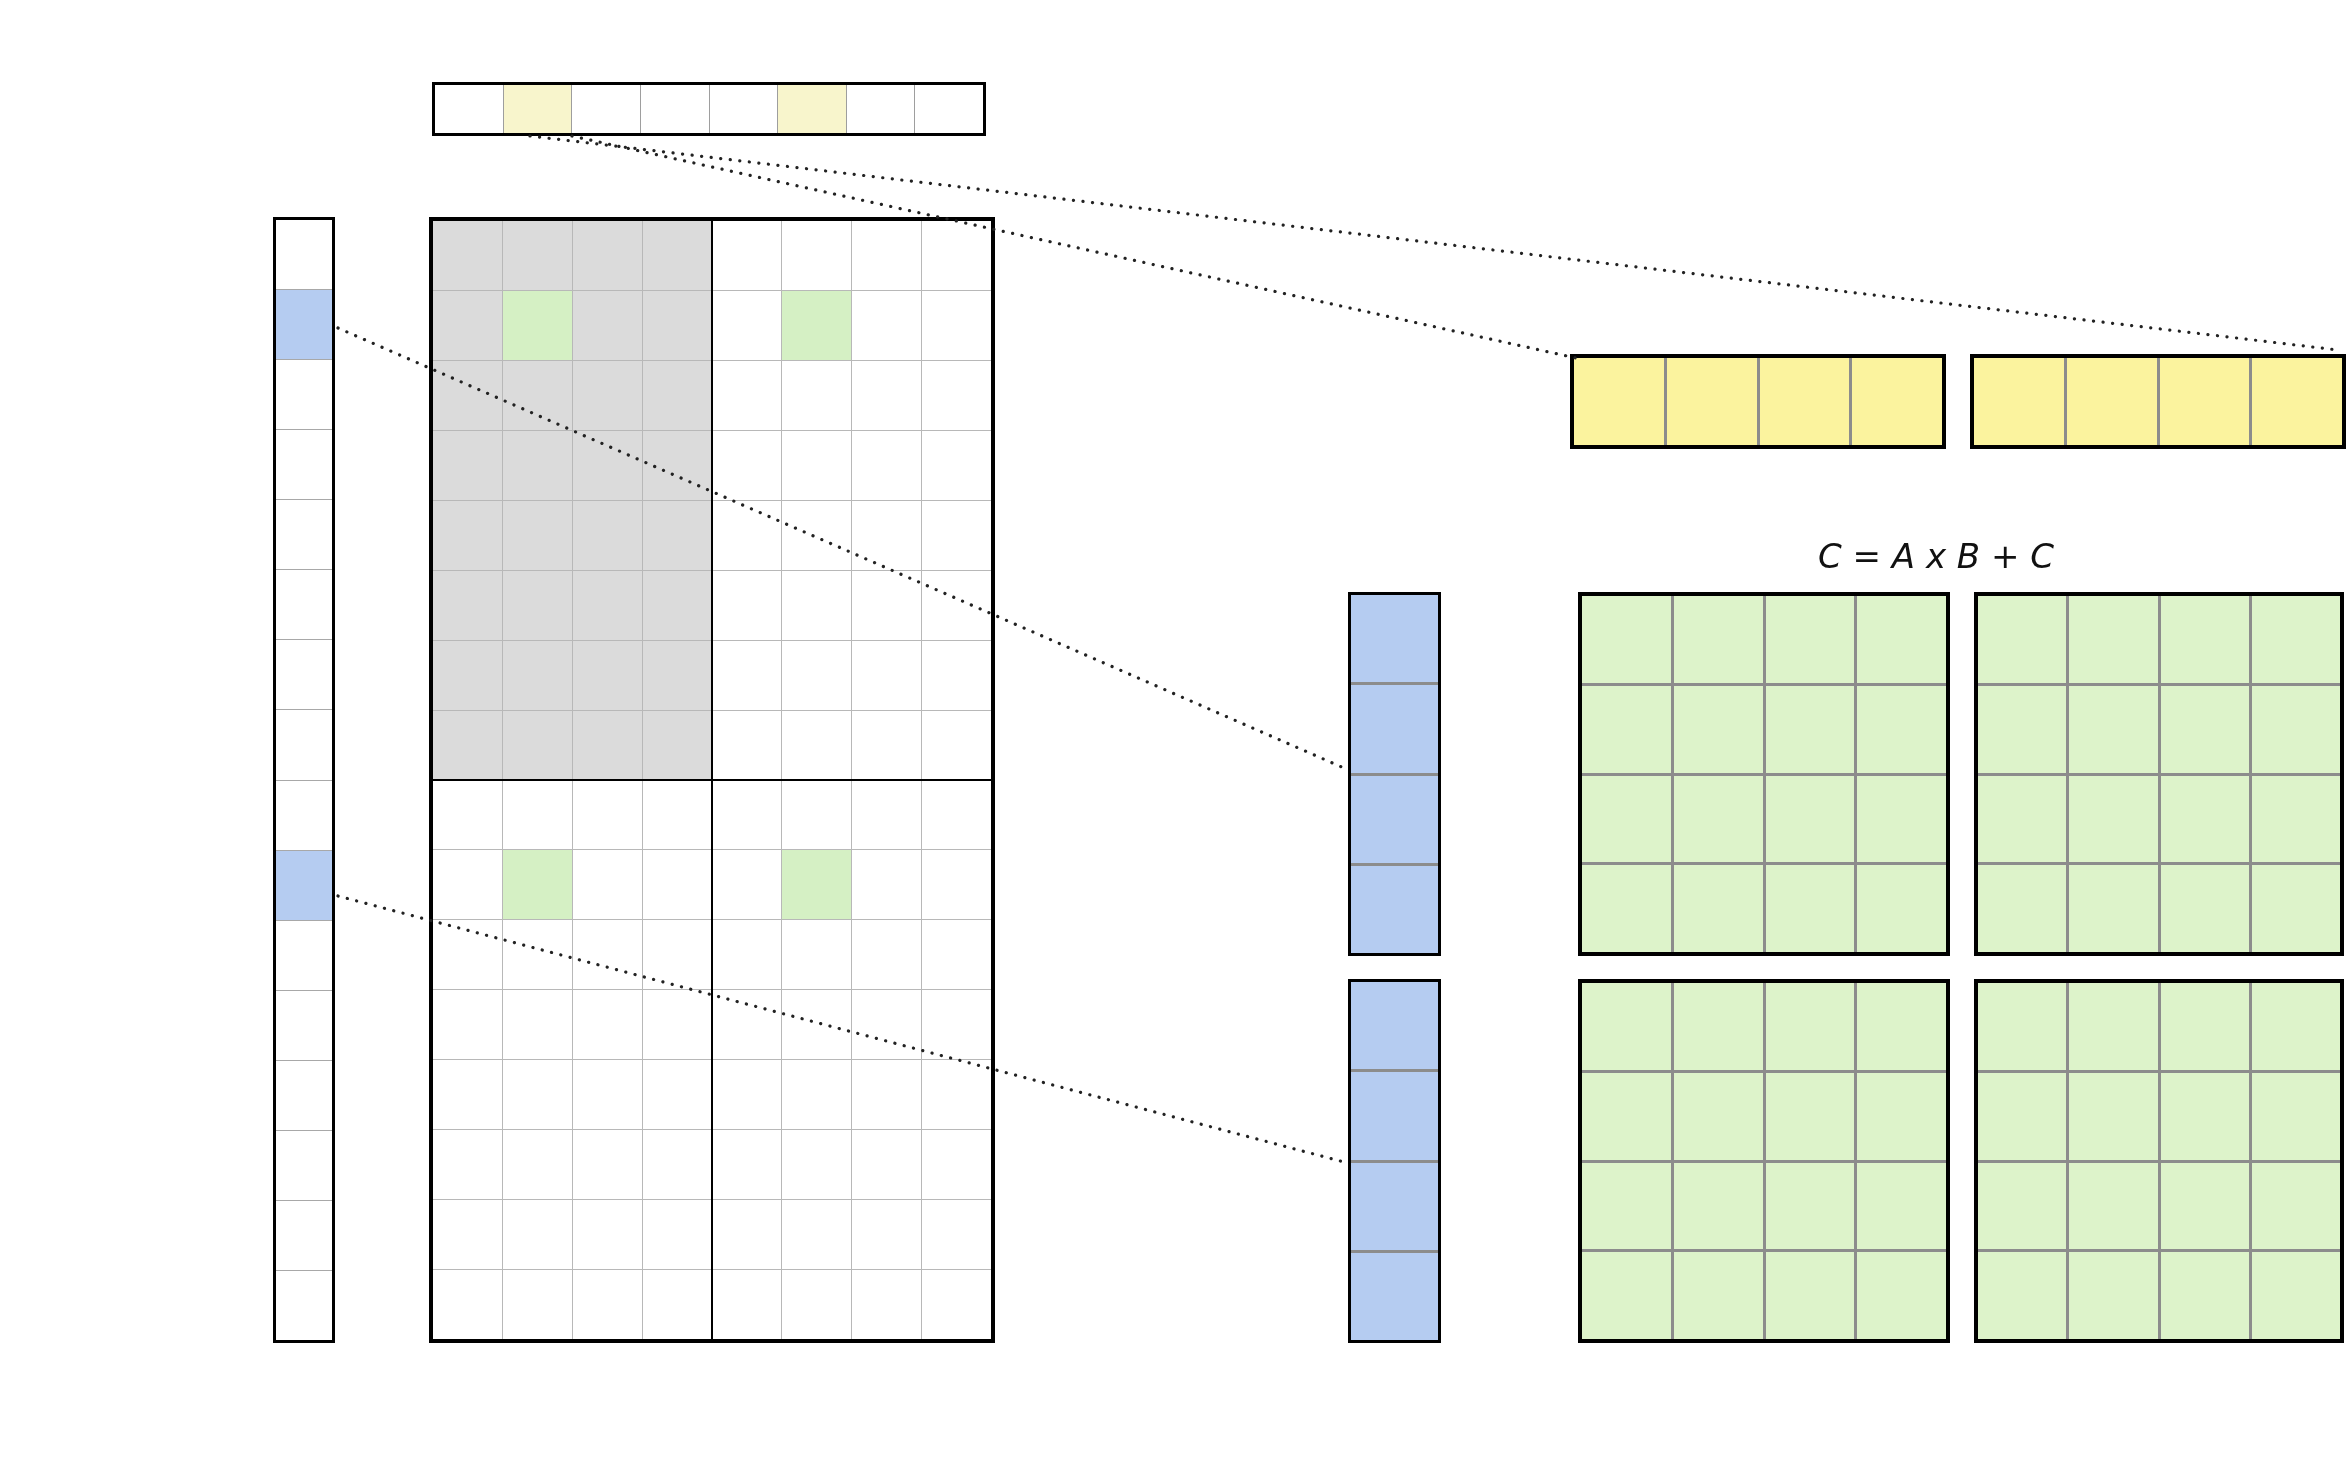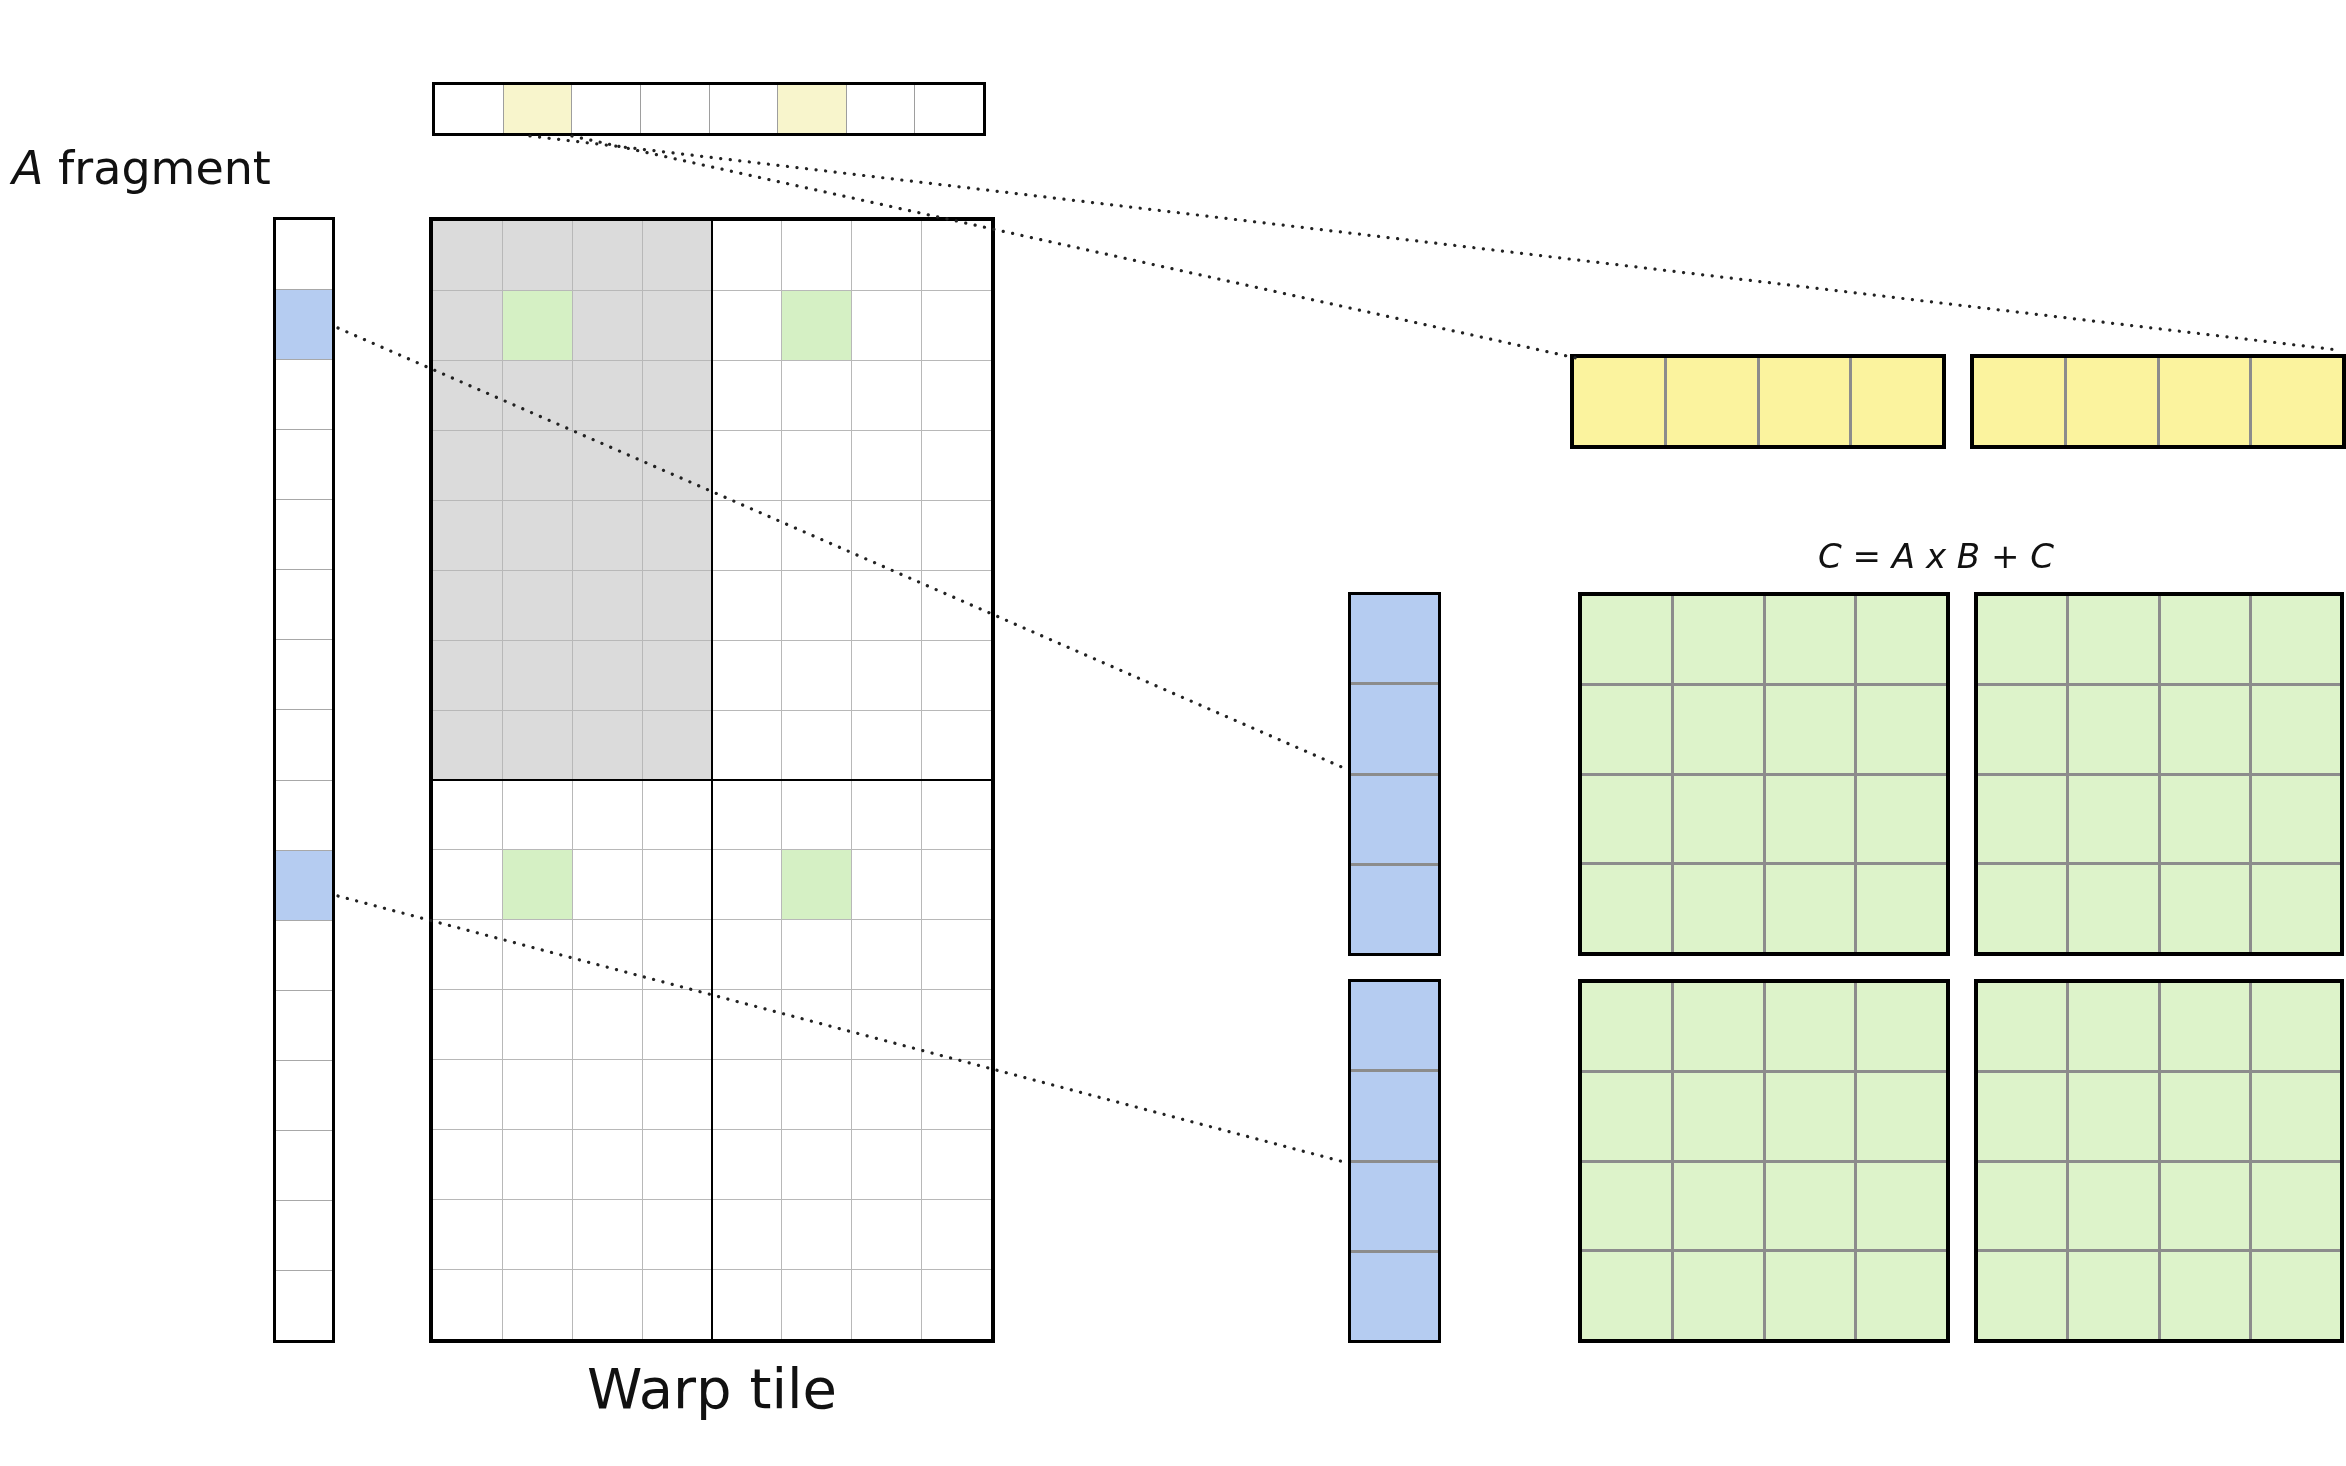--- a/index.html
+++ b/index.html
@@ -109,21 +109,20 @@
       <div style="background: rgb(255, 255, 255);"></div>
       <div style="background: rgb(248, 245, 204);"></div>
       <div style="background: rgb(255, 255, 255);"></div>
       <div style="background: rgb(255, 255, 255);"></div>
       <div style="background: rgb(255, 255, 255);"></div>
       <div style="background: rgb(248, 245, 204);"></div>
       <div style="background: rgb(255, 255, 255);"></div>
       <div style="background: rgb(255, 255, 255);"></div>
     </div>
 
-  <div class="label a-frag-label"><span class="frag-italic">A</span><span> fragment</span></div>
 
   <div class="grid-box a-strip" style="grid-template-columns: repeat(1, 1fr); grid-template-rows: repeat(16, 1fr);">
       <div style="background: rgb(255, 255, 255);"></div>
       <div style="background: rgb(181, 204, 241);"></div>
       <div style="background: rgb(255, 255, 255);"></div>
       <div style="background: rgb(255, 255, 255);"></div>
       <div style="background: rgb(255, 255, 255);"></div>
       <div style="background: rgb(255, 255, 255);"></div>
       <div style="background: rgb(255, 255, 255);"></div>
       <div style="background: rgb(255, 255, 255);"></div>
@@ -265,21 +264,20 @@
         <div style="background: rgb(255, 255, 255);"></div>
         <div style="background: rgb(255, 255, 255);"></div>
         <div style="background: rgb(255, 255, 255);"></div>
         <div style="background: rgb(255, 255, 255);"></div>
         <div style="background: rgb(255, 255, 255);"></div>
       </div>
     <div class="quad-vline"></div>
     <div class="quad-hline"></div>
   </div>
 
-  <div class="label warp-label">Warp tile</div>
 
   <div class="grid-box y-strip y1" style="grid-template-columns: repeat(4, 1fr); grid-template-rows: repeat(1, 1fr);">
       <div style="background: rgb(251, 243, 158);"></div>
       <div style="background: rgb(251, 243, 158);"></div>
       <div style="background: rgb(251, 243, 158);"></div>
       <div style="background: rgb(251, 243, 158);"></div>
     </div>
   <div class="grid-box y-strip y2" style="grid-template-columns: repeat(4, 1fr); grid-template-rows: repeat(1, 1fr);">
       <div style="background: rgb(251, 243, 158);"></div>
       <div style="background: rgb(251, 243, 158);"></div>

